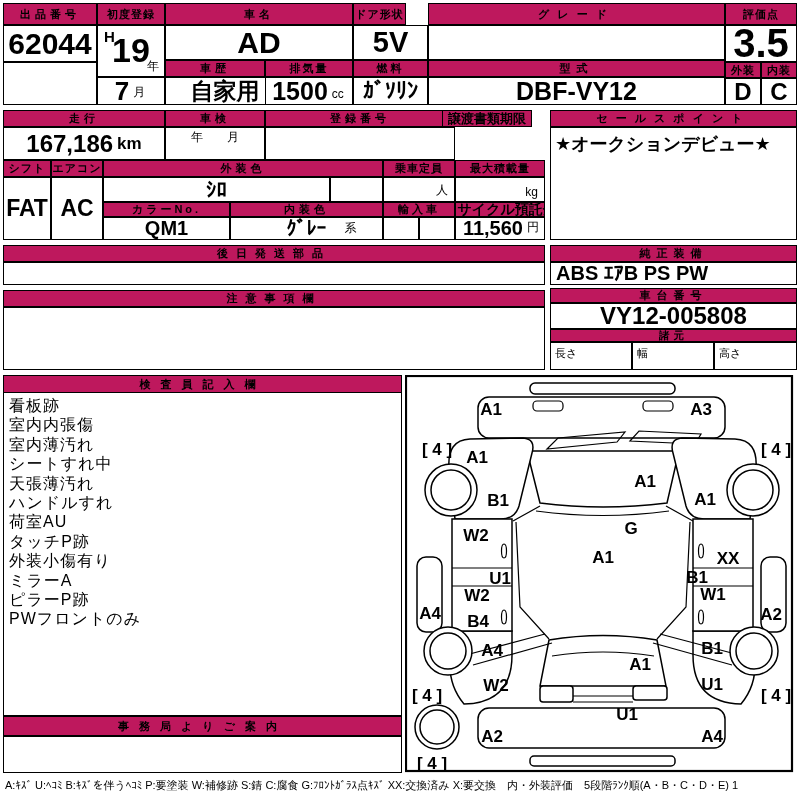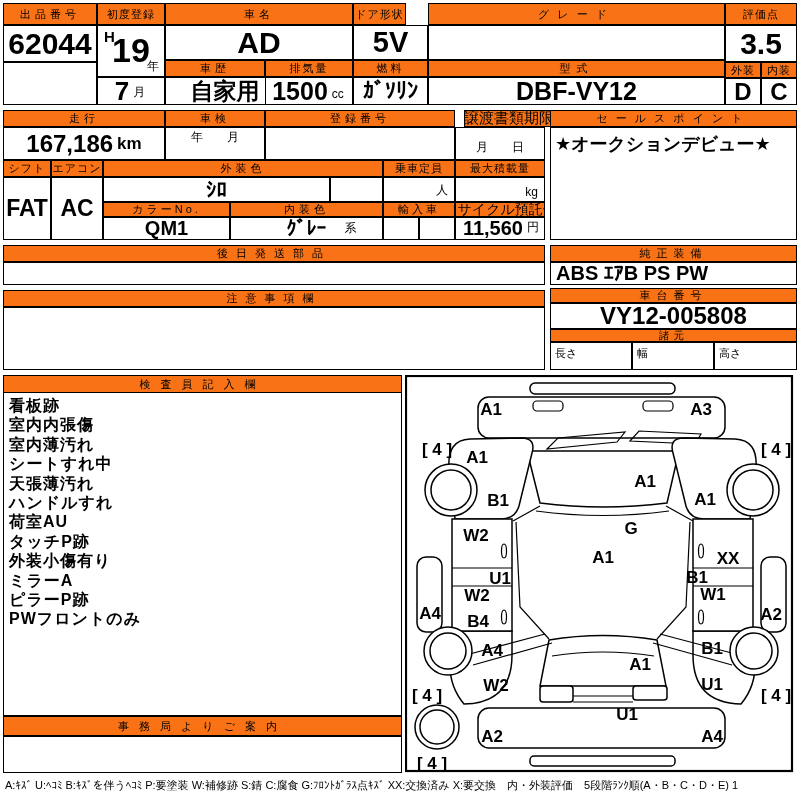--- a/index.html
+++ b/index.html
@@ -1,34 +1,34 @@
 <!DOCTYPE html>
 <html><head>
 <meta charset="utf-8">
 <style>
   html,body{margin:0;padding:0;background:#fff;}
   #sheet{position:relative;width:800px;height:800px;background:#fff;
          font-family:"Liberation Sans","DejaVu Sans",sans-serif;color:#000;overflow:hidden;}
   .c{position:absolute;box-sizing:border-box;border:1.6px solid #000;background:#fff;
      display:flex;align-items:center;justify-content:center;overflow:hidden;white-space:nowrap;}
-  .hdr{background:#f97316;font-size:11px;letter-spacing:4px;font-weight:400;}
+  .hdr{background:#be185d;font-size:11px;letter-spacing:4px;font-weight:700;}
   .hdr.tight{letter-spacing:1px;}
   .val{font-weight:700;}
   .left{justify-content:flex-start;}
   .right{justify-content:flex-end;}
   .bottom{align-items:flex-end;}
   .unit{font-size:12px;font-weight:400;margin:0 2px 3px 4px;align-self:flex-end;}
   .smalltxt{font-size:12px;font-weight:400;}
   .era{position:absolute;top:2px;left:6px;font-size:15px;font-weight:700;}
   .yr{font-size:34px;font-weight:700;margin-top:-2px;}
   .ybr{position:absolute;bottom:1px;right:5px;font-size:12px;}
   #inspector-list{position:absolute;left:3px;top:393px;width:399px;height:323px;
       box-sizing:border-box;border:1.6px solid #000;border-top:none;background:#fff;
       padding:3px 0 0 5px;}
-  #inspector-list div{font-size:16px;font-weight:700;line-height:19.4px;letter-spacing:1px;}
+  #inspector-list div{font-size:16px;font-weight:400;line-height:19.4px;letter-spacing:1px;}
   #legend{position:absolute;left:5px;top:778px;width:792px;font-size:11px;letter-spacing:0;}
   .dlabel{font-family:"Liberation Sans","DejaVu Sans",sans-serif;font-weight:700;
           font-size:17px;text-anchor:middle;fill:#000;}
   svg .body{fill:none;stroke:#000;stroke-width:1.5;}
   svg .bodyw{fill:#fff;stroke:#000;stroke-width:1.5;}
   svg .thin{fill:none;stroke:#000;stroke-width:1.2;}
 </style>
 </head>
 <body>
 
@@ -63,37 +63,36 @@
   <div class="c val" style="left:353px;top:25px;width:75px;height:35px;font-size:29px">5V</div>
   <div class="c hdr" style="left:353px;top:60px;width:75px;height:17px;letter-spacing:3px">燃料</div>
   <div class="c val" style="left:353px;top:77px;width:75px;height:28px;font-size:22px">ｶﾞｿﾘﾝ</div>
 
   <div class="c hdr" style="left:428px;top:3px;width:297px;height:22px;letter-spacing:8px">グレード</div>
   <div class="c" style="left:428px;top:25px;width:297px;height:35px"></div>
   <div class="c hdr" style="left:428px;top:60px;width:297px;height:17px;letter-spacing:6px">型式</div>
   <div class="c val" style="left:428px;top:77px;width:297px;height:28px;font-size:25px">DBF-VY12</div>
 
   <div class="c hdr tight" style="left:725px;top:3px;width:72px;height:22px">評価点</div>
-  <div class="c val" style="left:725px;top:25px;width:72px;height:37px;font-size:30px">3.5</div>
+  <div class="c val" style="left:725px;top:25px;width:72px;height:37px;font-size:40px">3.5</div>
   <div class="c hdr tight" style="left:725px;top:62px;width:36px;height:16px">外装</div>
   <div class="c hdr tight" style="left:761px;top:62px;width:36px;height:16px">内装</div>
   <div class="c val" style="left:725px;top:78px;width:36px;height:27px;font-size:24px">D</div>
   <div class="c val" style="left:761px;top:78px;width:36px;height:27px;font-size:24px">C</div>
 
   <div class="c hdr" style="left:3px;top:110px;width:162px;height:17px">走行</div>
   <div class="c" style="left:3px;top:127px;width:162px;height:33px">
     <span class="val" style="font-size:24px">167,186</span>
     <span class="val" style="font-size:17px;margin-left:4px">km</span>
   </div>
   <div class="c hdr" style="left:165px;top:110px;width:100px;height:17px">車検</div>
   <div class="c bottom smalltxt" style="left:165px;top:127px;width:100px;height:33px;padding-bottom:13px">年　　月</div>
   <div class="c hdr" style="left:265px;top:110px;width:190px;height:17px">登録番号</div>
   <div class="c" style="left:265px;top:127px;width:190px;height:33px"></div>
-  <div class="c hdr" style="left:464px;top:110px;width:90px;height:17px;letter-spacing:0;font-size:15px">譲渡書類期限</div>
-  <div class="c bottom smalltxt" style="left:455px;top:127px;width:90px;height:33px;padding-bottom:3px">月　　日</div>
+  <div class="c hdr" style="left:442px;top:110px;width:90px;height:17px;letter-spacing:0;font-size:13px">譲渡書類期限</div>
 
   <div class="c hdr tight" style="left:3px;top:160px;width:48px;height:17px">シフト</div>
   <div class="c hdr tight" style="left:51px;top:160px;width:52px;height:17px">エアコン</div>
   <div class="c val" style="left:3px;top:177px;width:48px;height:63px;font-size:23px">FAT</div>
   <div class="c val" style="left:51px;top:177px;width:52px;height:63px;font-size:23px">AC</div>
 
   <div class="c val" style="left:103px;top:177px;width:227px;height:25px;font-size:21px">ｼﾛ</div>
   <div class="c hdr" style="left:103px;top:160px;width:280px;height:17px">外装色</div>
   <div class="c" style="left:330px;top:177px;width:53px;height:25px"></div>
   <div class="c hdr" style="left:103px;top:202px;width:127px;height:15px;letter-spacing:3px">カラーNo.</div>

